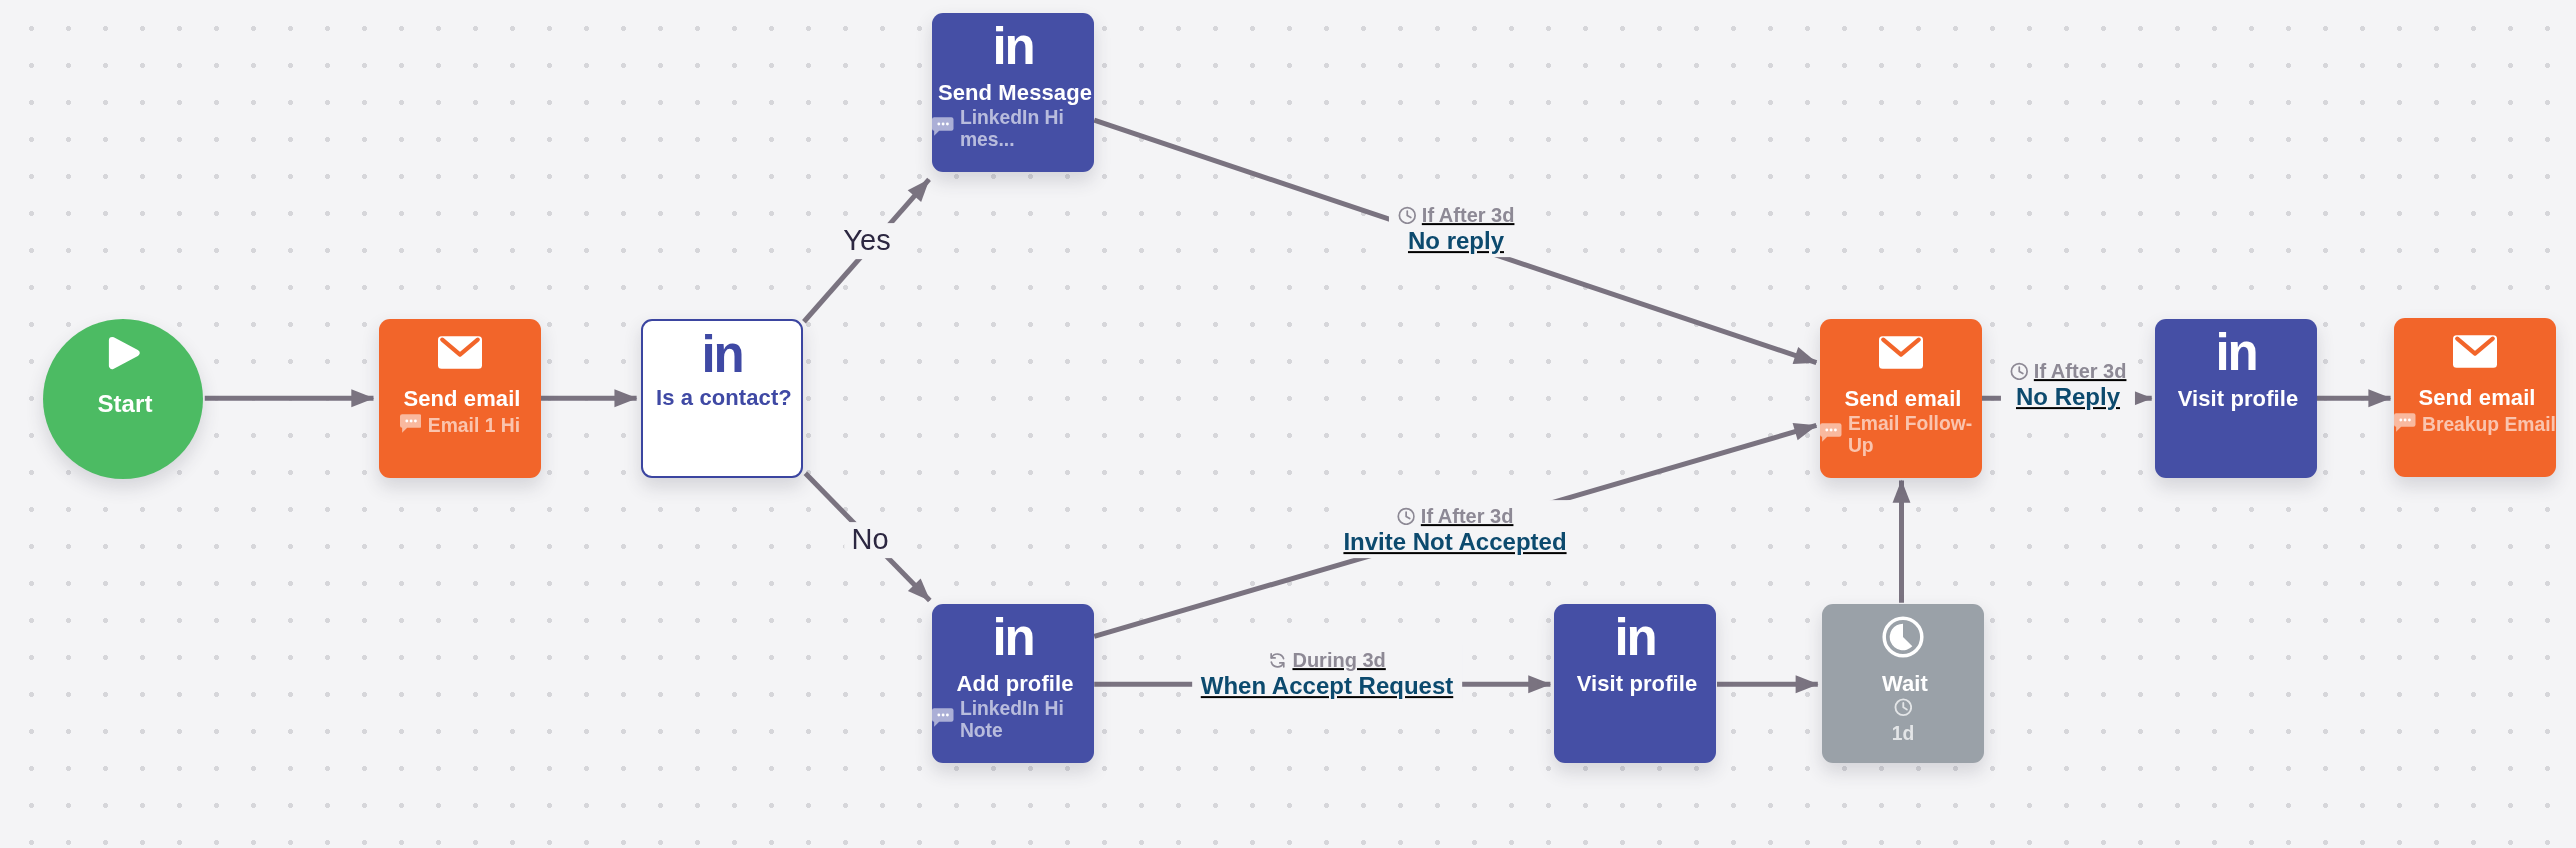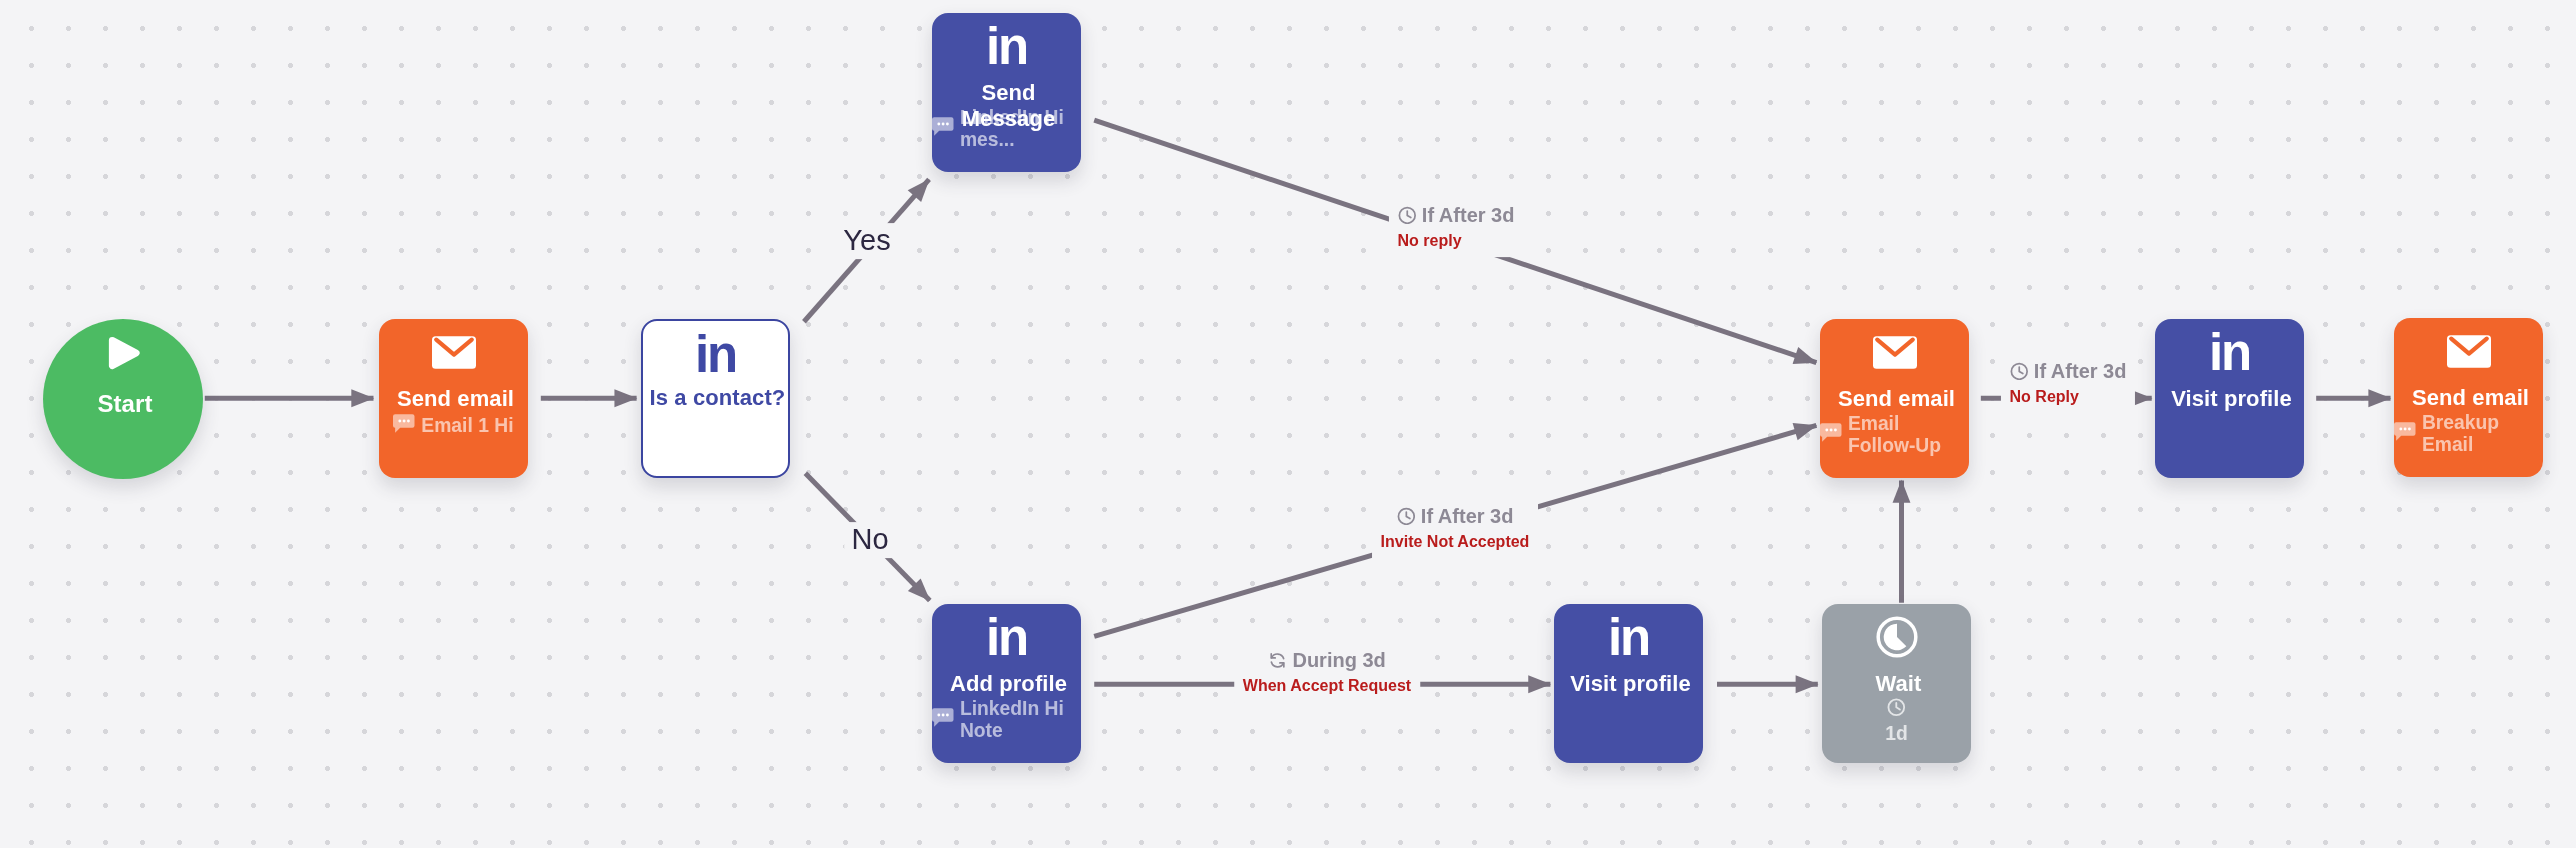--- a/index.html
+++ b/index.html
@@ -12,21 +12,21 @@
     position:relative;width:2576px;height:848px;
     background-color:#f4f4f6;
     background-image:radial-gradient(circle,#d6d6da 2.4px,transparent 2.6px);
     background-size:37px 37px;background-position:13px 10px;
   }
   svg.edges{position:absolute;left:0;top:0;width:2576px;height:848px;}
   svg.edges path.edge{stroke:#7a7380;stroke-width:7;fill:none;}
 
   
   .node{
-    position:absolute;width:149px;height:159px;border-radius:16px;
+    position:absolute;width:162px;height:159px;border-radius:11px;
     box-shadow:0 8.6px 18.6px rgba(50,50,70,.16);
   }
   .node .nicon{position:absolute;top:0;left:0;right:0;height:66px;
     display:flex;align-items:center;justify-content:center;}
   .node .ntitle{position:absolute;top:67px;left:4px;right:0;text-align:center;
     font-size:22px;font-weight:bold;color:#fff;letter-spacing:0.1px;}
   .node .nsub{position:absolute;top:94px;left:0;right:0;
     display:flex;align-items:center;justify-content:center;gap:6.4px;
     font-size:19.3px;font-weight:bold;color:rgba(255,255,255,.62);}
   .in-glyph{font-size:51px;font-weight:800;letter-spacing:-2.1px;line-height:1;color:#fff;}
@@ -47,25 +47,25 @@
   .n-a1{left:932px;top:604px;}
   .n-v1{left:1554px;top:604px;}
   .n-w1{left:1822px;top:604px;}
   .n-e2{left:1820px;top:319px;}
   .n-v2{left:2155px;top:319px;}
   .n-e3{left:2394px;top:318px;}
 
   
   .elabel{
     position:absolute;transform:translate(-50%,-50%);
-    background:#f4f4f6;padding:2.9px 8.6px;text-align:left;white-space:nowrap;
+    background:#f4f4f6;padding:2.9px 8.6px;text-align:center;white-space:nowrap;text-decoration:underline;
   }
   .elabel .cond{display:flex;align-items:center;justify-content:center;gap:5.7px;
     font-size:20px;font-weight:600;color:#8d8995;line-height:26px;}
-  .elabel .event{font-size:16px;font-weight:600;color:#b91c1c;line-height:26px;}
+  .elabel .event{font-size:24px;font-weight:600;color:#0c4a6e;line-height:26px;}
   .branch{
     position:absolute;transform:translate(-50%,-50%);
     background:#f4f4f6;padding:1.4px 7.2px;
     font-size:29px;font-weight:500;color:#2c2741;
   }
   .l-yes{left:867px;top:241px;}
   .l-no{left:870px;top:540px;}
   .l-noreply{left:1456px;top:228px;}
   .l-invite{left:1455px;top:529px;}
   .l-accept{left:1327px;top:673px;}

